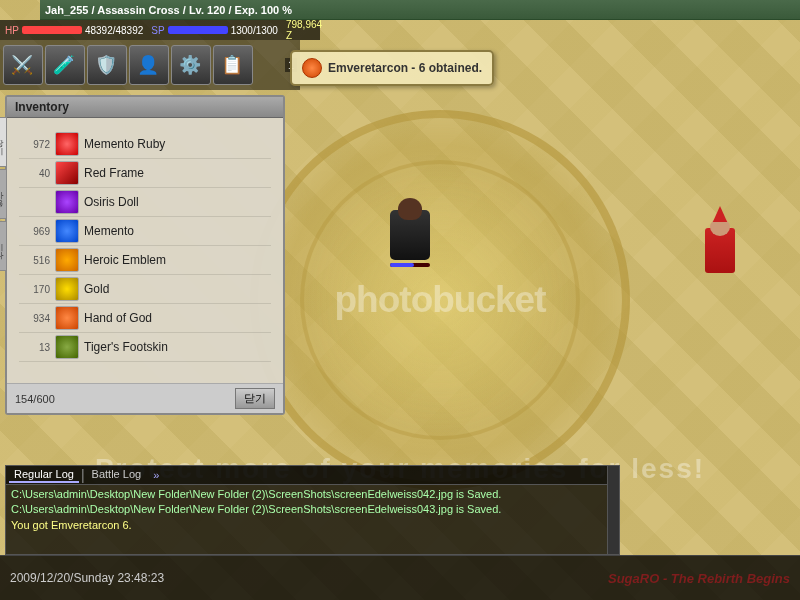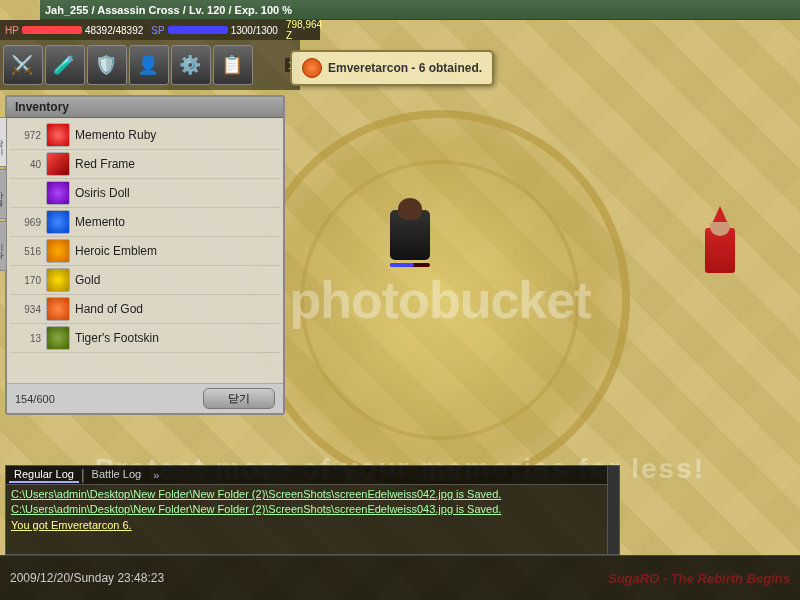--- a/index.html
+++ b/index.html
@@ -248,21 +248,21 @@
     }
 
     .inv-tab.active {
       background: #ddd;
     }
 
     #inventory-content {
       flex: 1;
       overflow-y: auto;
       overflow-x: hidden;
-      padding: 3px;
+      padding: 12px;
     }
 
     #inventory-content::-webkit-scrollbar {
       width: 12px;
     }
     #inventory-content::-webkit-scrollbar-track {
       background: #ccc;
     }
     #inventory-content::-webkit-scrollbar-thumb {
       background: #888;
@@ -322,22 +322,22 @@
     }
 
     .inv-capacity {
       font-size: 11px;
       color: #333;
     }
 
     .close-btn {
       background: linear-gradient(to bottom, #ccc, #999);
       border: 1px solid #777;
-      border-radius: 6px;
-      padding: 2px 24px;
+      border-radius: 0;
+      padding: 2px 8px;
       font-size: 11px;
       cursor: pointer;
     }
 
     
     #character {
       position: absolute;
       top: 200px;
       left: 380px;
       z-index: 50;
@@ -431,21 +431,21 @@
       transform: translateX(-50%);
       clip-path: polygon(20% 100%, 50% 0%, 80% 100%);
     }
 
     
     #watermark {
       position: absolute;
       top: 50%;
       left: 55%;
       transform: translate(-50%, -50%);
-      font-size: 52px;
+      font-size: 37px;
       font-weight: bold;
       color: rgba(255,255,255,0.35);
       z-index: 60;
       letter-spacing: -1px;
       pointer-events: none;
       white-space: nowrap;
     }
 
     
     #promo-text {
@@ -504,21 +504,20 @@
 
     #log-content {
       padding: 2px 5px;
       color: #aaffaa;
       font-size: 11px;
       overflow: hidden;
     }
 
     .log-line {
       line-height: 1.4;
-      text-decoration: underline;
     }
 
     
     #log-scrollbar {
       position: absolute;
       right: 0;
       top: 0;
       width: 12px;
       height: 100%;
       background: #333;

